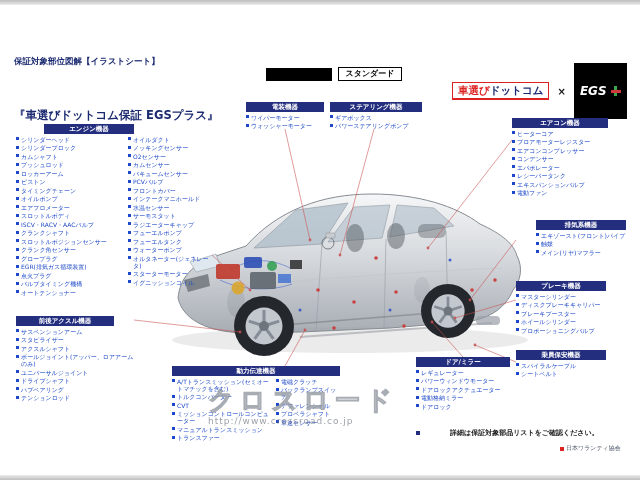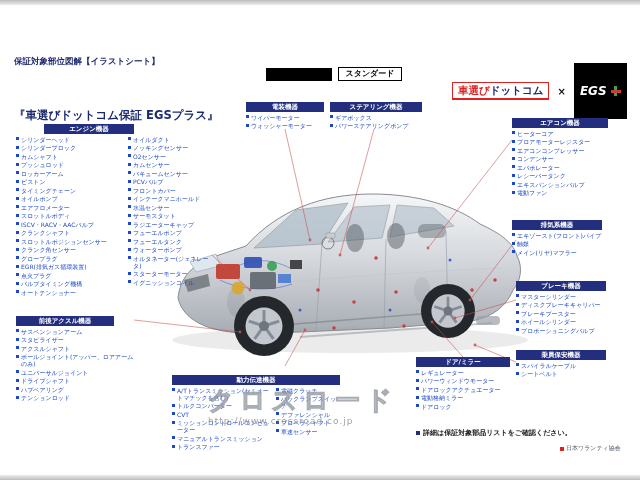--- a/index.html
+++ b/index.html
@@ -24,21 +24,21 @@
   .plus-icon::after{content:"";position:absolute;left:0;top:3.5px;width:10px;height:3px;background:#d03a3a;}
 
   .cat{position:absolute;z-index:4;}
   .cat-header{background:#232e7e;color:#fff;font-size:6.5px;font-weight:bold;text-align:center;padding:2px 0 1px;line-height:1;}
   .items{margin-top:2px;}
   .item{display:flex;align-items:flex-start;margin-bottom:1.5px;}
   .bullet{flex:0 0 auto;width:3px;height:3px;background:#1d49c8;margin:1.5px 2px 0 0;}
   .item-text{font-size:6px;line-height:7px;color:#1d49c8;}
   .two-col{display:flex;gap:6px;margin-top:2px;}
 
-  .note{position:absolute;left:416px;top:428px;display:flex;align-items:center;z-index:4;}
+  .note{position:absolute;left:416px;top:428px;display:flex;align-items:center;z-index:4;gap:27px;}
   .note-bullet{width:4px;height:4px;background:#232e7e;margin-right:3px;}
   .note-text{font-size:7px;color:#222;font-weight:bold;}
   .assoc{position:absolute;left:560px;top:444px;display:flex;align-items:center;z-index:4;}
   .assoc-mark{width:4px;height:4px;background:#d22;margin-right:2px;}
   .assoc-text{font-size:6px;color:#4a5568;}
 
   .watermark{position:absolute;left:208px;top:386px;width:262px;z-index:6;pointer-events:none;}
   .wm1{font-size:26px;font-weight:bold;letter-spacing:5px;color:rgba(255,255,255,0.55);-webkit-text-stroke:1px rgba(110,116,128,0.6);line-height:1.1;}
   .wm2{font-size:9px;color:rgba(105,110,122,0.65);letter-spacing:1px;margin-top:1px;}
 
@@ -400,21 +400,21 @@
           <span class="bullet"></span>
           <span class="item-text">エキスパンションバルブ</span>
         </div>
         <div class="item">
           <span class="bullet"></span>
           <span class="item-text">電動ファン</span>
         </div>
       </div>
   </div>
 
-  <div class="cat" style="left:512px;top:220px;width:90px;">
+  <div class="cat" style="left:536px;top:220px;width:90px;">
     <div class="cat-header">排気系機器</div>
     <div class="items">
         <div class="item">
           <span class="bullet"></span>
           <span class="item-text">エキゾースト(フロント)パイプ</span>
         </div>
         <div class="item">
           <span class="bullet"></span>
           <span class="item-text">触媒</span>
         </div>
@@ -484,21 +484,21 @@
           <span class="bullet"></span>
           <span class="item-text">電動格納ミラー</span>
         </div>
         <div class="item">
           <span class="bullet"></span>
           <span class="item-text">ドアロック</span>
         </div>
       </div>
   </div>
 
-  <div class="cat" style="left:172px;top:375px;width:168px;">
+  <div class="cat" style="left:172px;top:366px;width:168px;">
     <div class="cat-header">動力伝達機器</div>
     <div class="two-col">
       <div style="width:98px;">
           <div class="item">
             <span class="bullet"></span>
             <span class="item-text">A/Tトランスミッション(セミオートマチックを含む)</span>
           </div>
           <div class="item">
             <span class="bullet"></span>
             <span class="item-text">トルクコンバーター</span>

